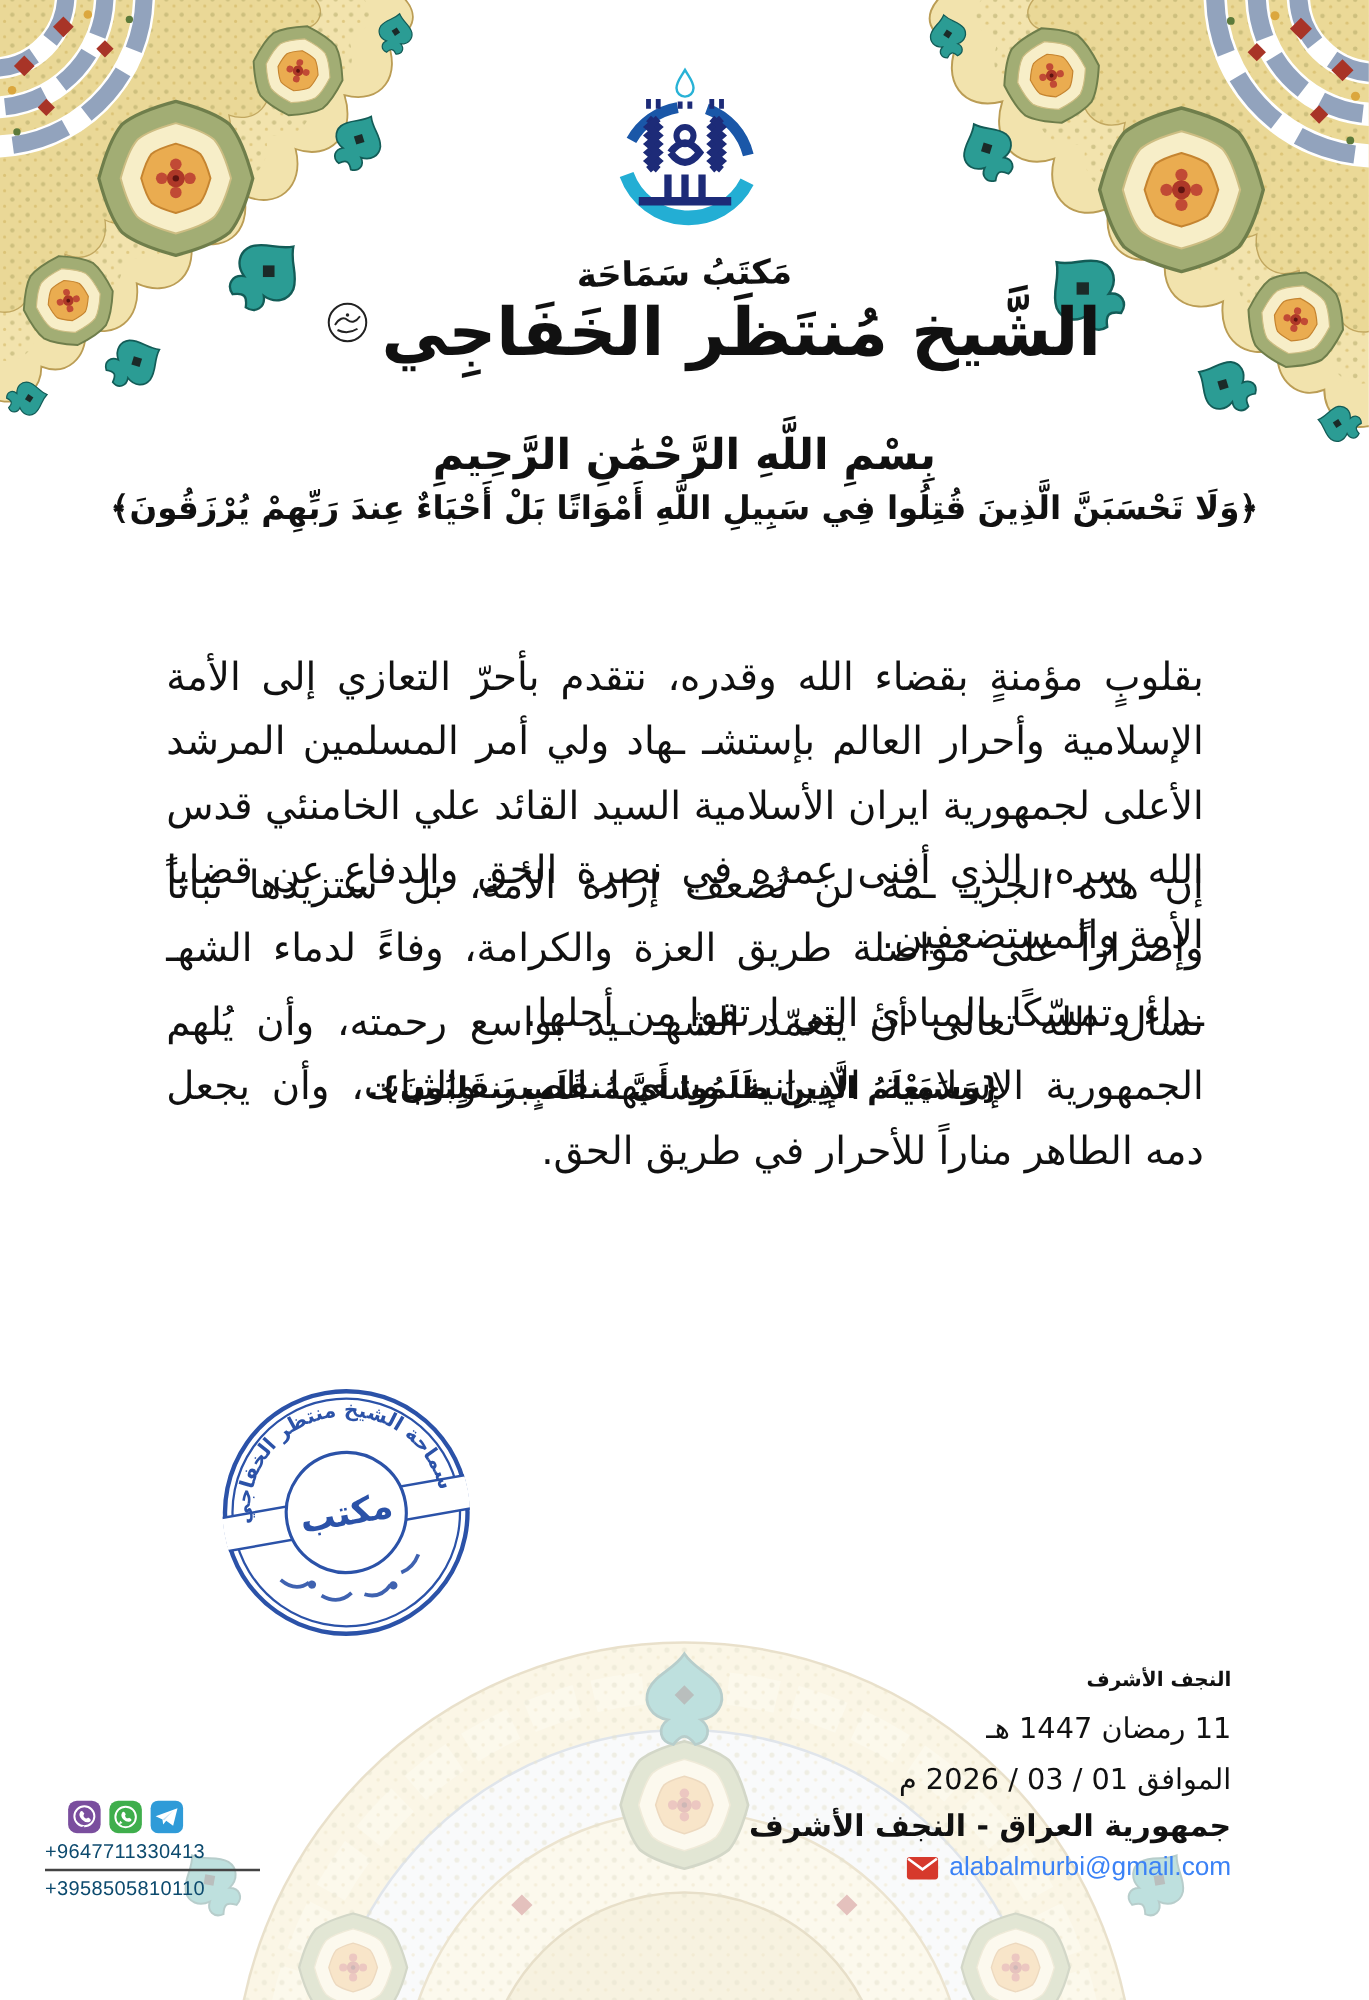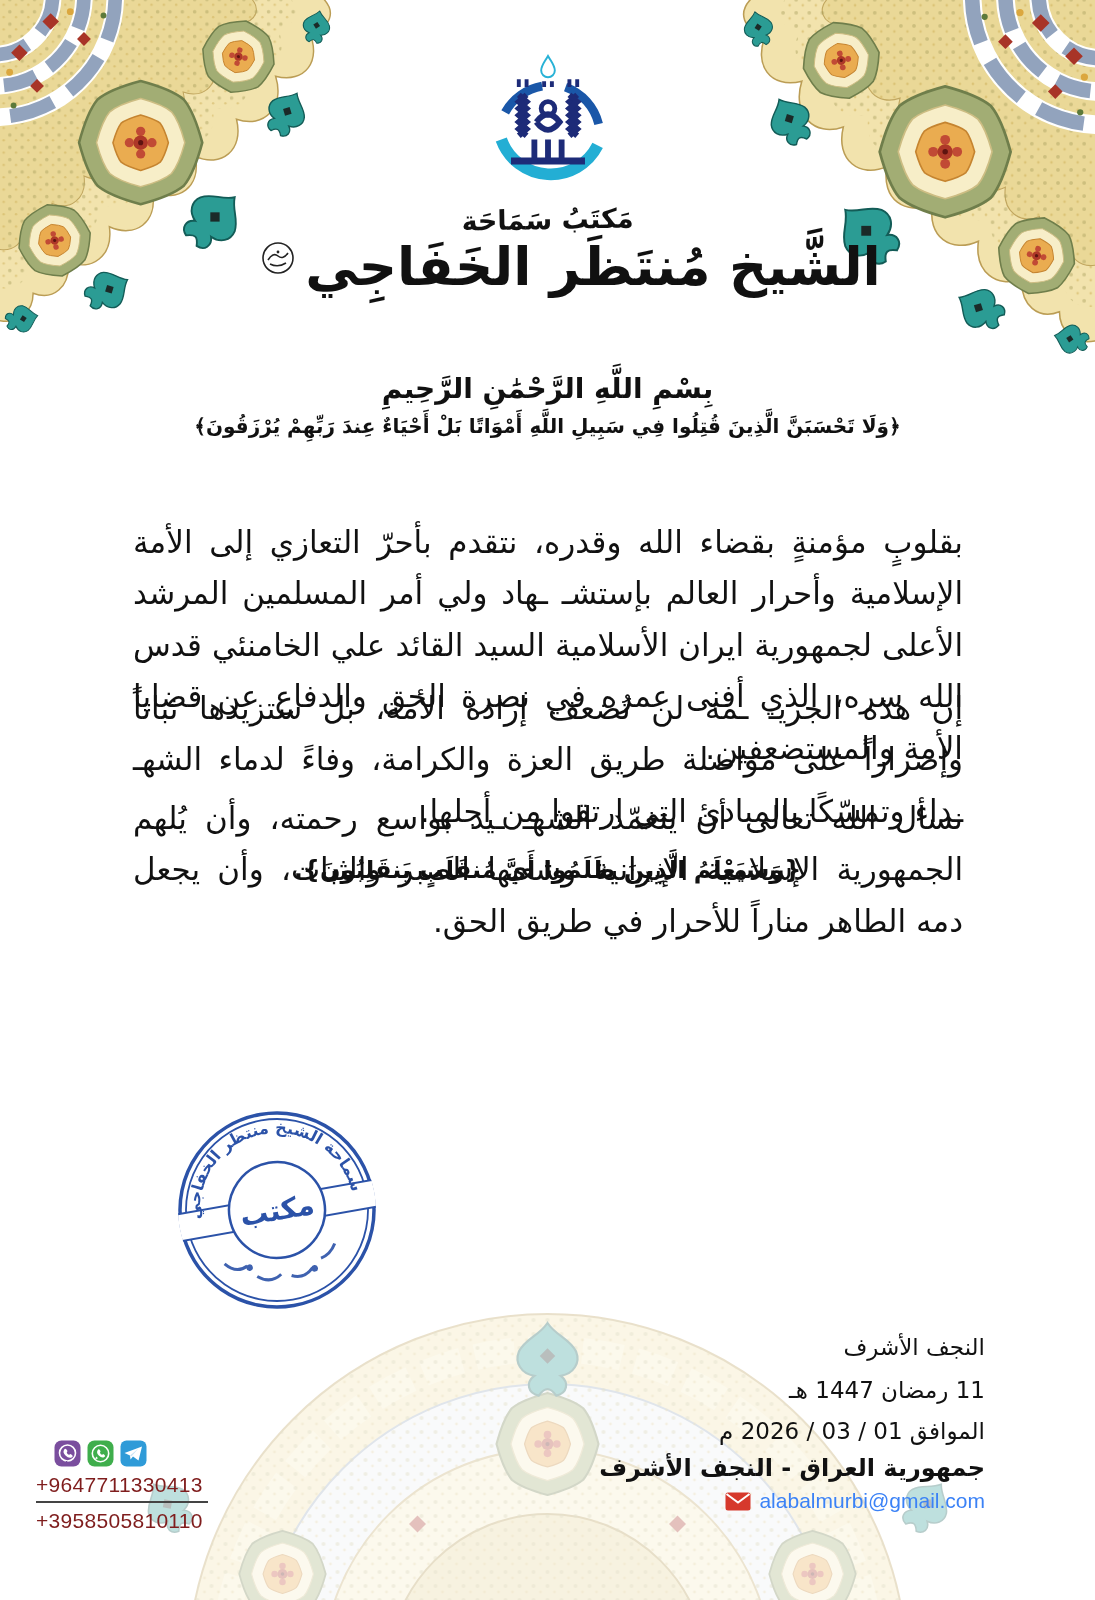--- a/index.html
+++ b/index.html
@@ -16,44 +16,44 @@
   
   .header{position:absolute;top:52px;left:0;right:0;text-align:center;}
   .logo{width:134px;height:146px;display:block;margin:0 auto;}
   .office-label{font-size:27px;font-weight:700;margin-top:6px;transform:rotate(-1deg);}
   .name-row{display:flex;direction:rtl;justify-content:center;align-items:center;gap:10px;margin-top:2px;margin-left:47px;}
   .sheikh-name{font-size:53px;font-weight:700;line-height:1.15;letter-spacing:-1px;}
   .roundel{width:34px;height:34px;margin-top:-18px;}
   
   .rtl{direction:rtl;unicode-bidi:embed;}
   .centered{left:0;right:0;text-align:center;}
-  .bismillah{top:372px;font-size:28px;font-weight:700;}
-  .opening-verse{top:414px;font-size:20px;font-weight:700;}
+  .bismillah{top:344px;font-size:34px;font-weight:700;}
+  .opening-verse{top:391px;font-size:26px;font-weight:700;}
   .para{left:133px;width:830px;font-size:31px;line-height:1.66;text-align:justify;}
   .para1{top:486px;}
   .para2{top:652px;}
   .para3{top:762px;}
   .closing-verse{top:856px;font-size:24px;font-weight:700;}
   
   .stamp{left:156px;top:1104px;width:242px;height:212px;}
   .stamp text{font-family:"DejaVu Sans",sans-serif;}
   
   .footer-right{position:absolute;right:110px;top:1334px;display:flex;flex-direction:column;align-items:flex-end;text-align:right;}
-  .fr-place{font-size:23px;}
+  .fr-place{font-size:16px;font-weight:bold;}
   .fr-hijri{font-size:23px;margin-top:17px;}
   .fr-greg{font-size:23px;margin-top:15px;}
   .fr-country{font-size:24px;font-weight:700;margin-top:10px;}
   .fr-email{display:flex;direction:ltr;align-items:center;gap:8px;margin-top:7px;
             font-family:"Liberation Sans",sans-serif;font-size:21px;color:#3b82f6;}
   .envelope{width:26px;height:19px;}
   
   .footer-left{position:absolute;left:36px;top:1440px;width:200px;font-family:"Liberation Sans",sans-serif;}
   .app-icons{display:flex;gap:6px;margin-left:18px;}
   .app-icons svg{width:27px;height:27px;}
-  .phone{font-size:21px;color:#7f1d1d;letter-spacing:.3px;margin-top:6px;}
+  .phone{font-size:16px;color:#0c4a6e;letter-spacing:.3px;margin-top:6px;}
   .phone-divider{border:0;border-top:2px solid #444;width:172px;margin:4px 0 2px 0;}
 </style>
 </head>
 <body>
 
 <svg width="0" height="0" style="position:absolute" aria-hidden="true">
   <defs>
     <pattern id="vine" width="14" height="14" patternUnits="userSpaceOnUse">
       <circle cx="4" cy="4" r="2" fill="#a9a05e"></circle>
       <circle cx="11" cy="10" r="1.4" fill="#c9a94e"></circle>

